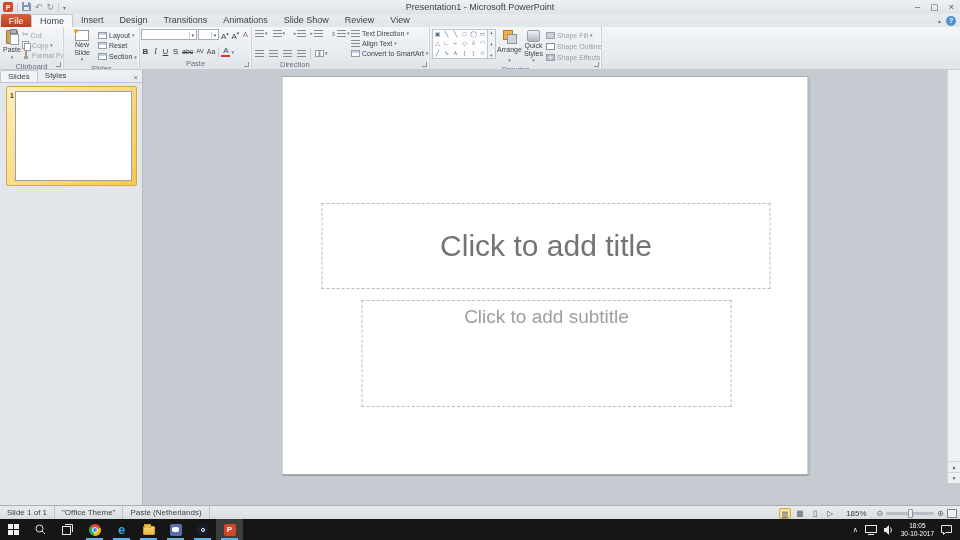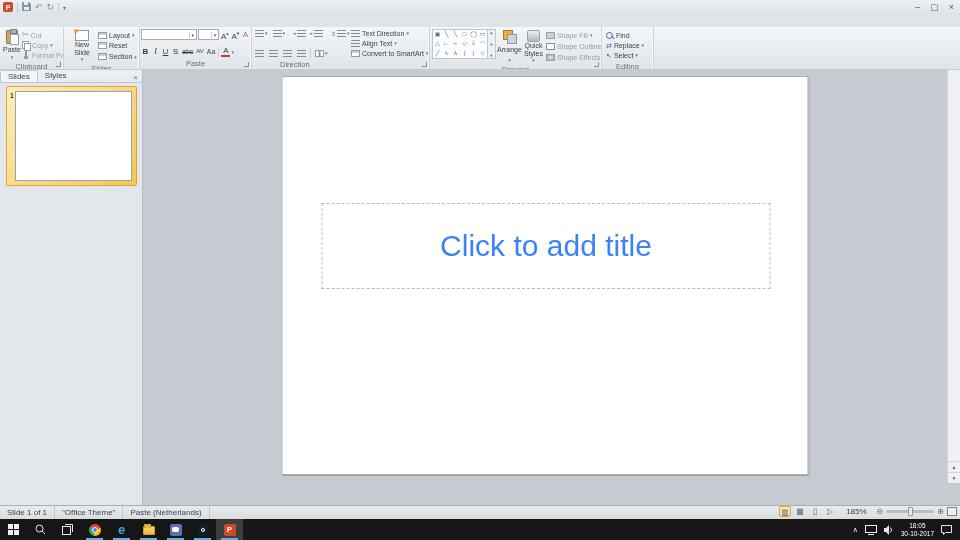--- a/index.html
+++ b/index.html
@@ -110,33 +110,33 @@
     background:linear-gradient(135deg,#fdeebc,#f3c853); border:1px solid #dca73c; border-radius:2px; }
   .thumb-num { position:absolute; left:3px; top:5px; font-size:7px; font-weight:bold; color:#4a3a14; }
   .thumb-slide { position:absolute; left:8px; top:4px; right:4px; bottom:4px; background:#fff; border:1px solid #9aa1a8; }
 
   .workarea { flex:1; position:relative; background:#c6cbd1; }
   .canvas { position:absolute; left:0; right:13px; top:0; bottom:22px; }
   .slide { position:absolute; left:50%; transform:translateX(-50%); top:6px; width:527px; height:399px;
     background:#fff; border:1px solid #a8aeb4; box-shadow:1px 1px 0 #9aa0a6; }
   .ph { position:absolute; border:1px dashed #b8bcc1; }
   .ph-title { left:39px; top:126px; width:449px; height:86px; display:flex; align-items:center; justify-content:center; }
-  .ph-title span { font-size:30px; color:#3b82f6; }
+  .ph-title span { font-size:30px; color:#737373; }
   .ph-sub { left:79px; top:223px; width:370px; height:107px; text-align:center; padding-top:5px; }
   .ph-sub span { font-size:19px; color:#9e9e9e; }
   .vscroll { position:absolute; right:0; top:0; bottom:22px; width:13px; background:#eef0f2; border-left:1px solid #d2d6da; }
   .vs-btn { position:absolute; left:0; right:0; height:11px; border-top:1px solid #d2d6da;
     font-size:5px; color:#5a6068; display:flex; align-items:center; justify-content:center; }
   .notes { position:absolute; left:0; right:0; bottom:0; height:22px; background:#fff;
     border-top:2px solid #c6cbd1; font-size:10px; color:#3c3c3c; display:flex; align-items:center; padding-left:8px; }
 
   
   .statusbar { position:absolute; left:0; right:0; bottom:21px; height:14px;
     background:linear-gradient(#e8ebee,#d9dee3); border-top:1px solid #a9afb6;
-    display:flex; align-items:flex-start; font-size:8px; color:#3f444a; }
+    display:flex; align-items:flex-end; font-size:8px; color:#3f444a; }
   .ss { padding:0 7px; border-right:1px solid #bfc5cb; height:100%; display:flex; align-items:center; white-space:nowrap; }
   .status-right { margin-left:auto; display:flex; align-items:center; gap:3px; padding-right:3px; }
   .vicon { font-size:8px; color:#55606b; width:12px; height:11px; line-height:11px; text-align:center; }
   .vicon.active { background:#fbe3a8; border:1px solid #d9a93c; border-radius:2px; }
   .zbtn { font-size:8px; color:#55606b; }
   .zoomtrack { width:48px; height:3px; background:#b8bec5; border-radius:2px; position:relative; }
   .zoomthumb { position:absolute; left:45%; top:-3px; width:5px; height:9px; background:#e8ebee; border:1px solid #8f959c; border-radius:1px; }
   .fitbox { width:10px; height:9px; border:1px solid #7d838b; background:#eef0f2; }
 
   
@@ -177,27 +177,43 @@
             <path d="M0 0h7l2 2v7H0z" fill="#8296ad"></path>
             <rect x="2" y="5" width="5" height="3" fill="#e8edf2"></rect>
             <rect x="2" y="0" width="4" height="3" fill="#e8edf2"></rect>
           </svg>
       </span>
       <span class="qbtn">↶</span>
       <span class="qbtn">↻</span>
       <span class="qsep"></span>
       <span class="qdd">▾</span>
     </div>
+    <div class="tb-title">Presentation1 - Microsoft PowerPoint</div>
     <div class="winbtns">
       <span class="wbtn">–</span>
       <span class="wbtn">▢</span>
       <span class="wbtn">×</span>
     </div>
   </div>
 
+  <div class="tabsrow">
+    <div class="filetab">File</div>
+    <div class="rtab active">Home</div>
+    <div class="rtab">Insert</div>
+    <div class="rtab">Design</div>
+    <div class="rtab">Transitions</div>
+    <div class="rtab">Animations</div>
+    <div class="rtab">Slide Show</div>
+    <div class="rtab">Review</div>
+    <div class="rtab">View</div>
+    <div class="tabs-right">
+      <span class="collapse-ic">▴</span>
+      <span class="help-ic">?</span>
+    </div>
+  </div>
 
   <div class="ribbon">
 
     <div class="grp" style="width:64px">
       <div class="grp-body">
         <div class="bigbtn" style="width:24px">
           <span class="ic-paste"></span>
           <span>Paste</span>
           <span class="dd">▾</span>
         </div>
@@ -404,41 +420,20 @@
           <div class="sbtn gray">
             <span class="ic-effects"></span>
             <span>Shape Effects</span>
           </div>
         </div>
       </div>
       <div class="grp-label">Drawing</div>
       <span class="launcher"></span>
     </div>
 
-    <div class="grp" style="width:52px">
-      <div class="grp-body">
-        <div class="smallcol" style="padding-left:2px">
-          <div class="sbtn">
-            <span class="ic-find"></span>
-            <span>Find</span>
-          </div>
-          <div class="sbtn">
-            <span class="ic-replace">⇄</span>
-            <span>Replace</span>
-              <span class="dd">▾</span>
-          </div>
-          <div class="sbtn">
-            <span class="ic-select">↖</span>
-            <span>Select</span>
-              <span class="dd">▾</span>
-          </div>
-        </div>
-      </div>
-      <div class="grp-label">Editing</div>
-    </div>
 
     <div style="flex:1"></div>
   </div>
 
   <div class="main">
     <div class="slidepanel">
       <div class="ptabs">
         <div class="ptab active">Slides</div>
         <div class="ptab">Styles</div>
         <div class="pclose">×</div>
@@ -449,20 +444,23 @@
           <div class="thumb-slide"></div>
         </div>
       </div>
     </div>
 
     <div class="workarea">
       <div class="canvas">
         <div class="slide">
           <div class="ph ph-title">
             <span>Click to add title</span>
+          </div>
+          <div class="ph ph-sub">
+            <span>Click to add subtitle</span>
           </div>
         </div>
       </div>
       <div class="vscroll">
         <div class="vs-btn" style="bottom:11px">▲</div>
         <div class="vs-btn" style="bottom:0">▼</div>
       </div>
     </div>
   </div>
 

